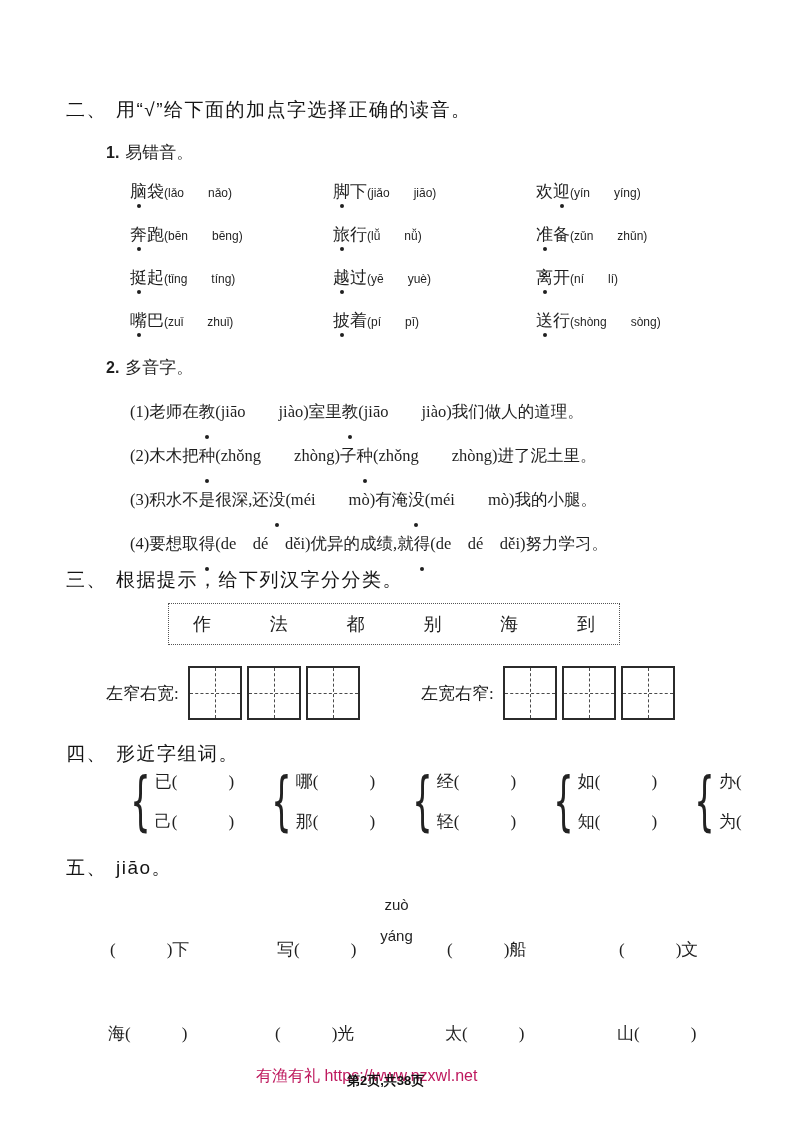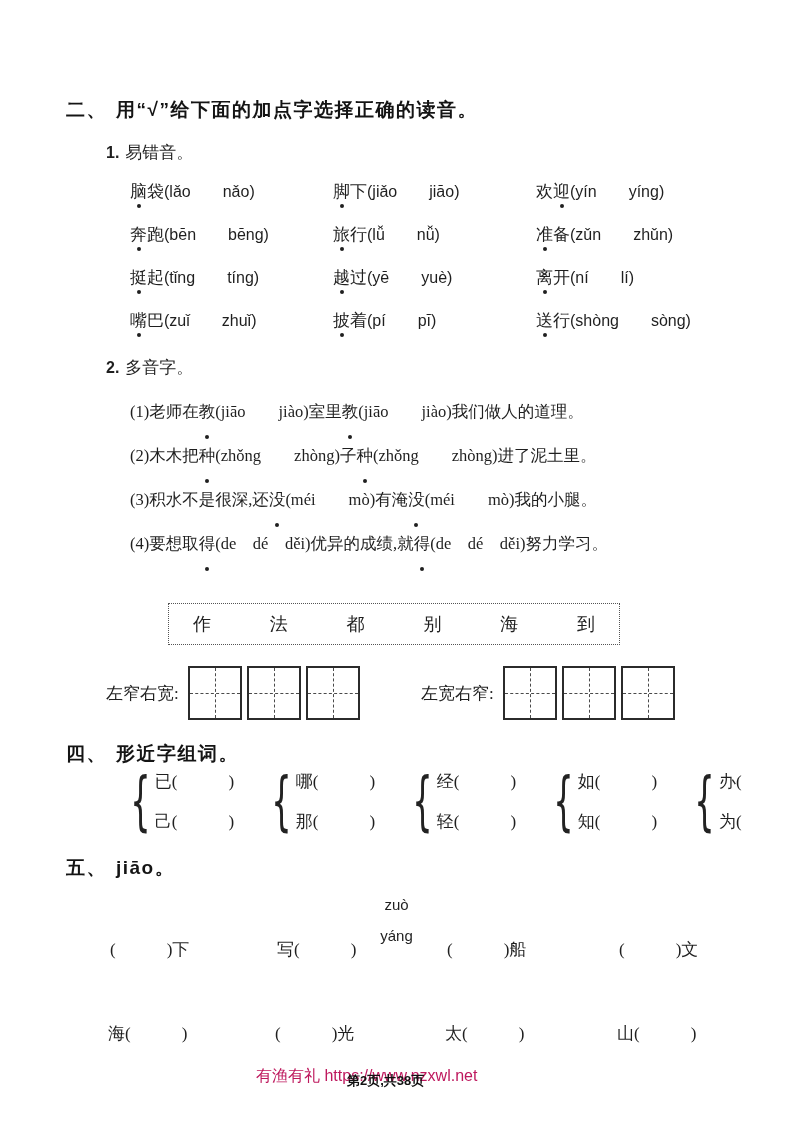--- a/index.html
+++ b/index.html
@@ -1,26 +1,26 @@
 <!DOCTYPE html>
 <html><head>
 <meta charset="utf-8">
 <style>
   html,body{margin:0;padding:0;background:#ffffff;}
   .page{position:relative;width:793px;height:1121px;background:#ffffff;overflow:hidden;
         font-family:"Liberation Serif",serif;color:#1f1f1f;}
-  .heading{position:absolute;font-family:"Liberation Sans",sans-serif;font-weight:700;
+  .heading{position:absolute;font-family:"Liberation Sans",sans-serif;font-weight:400;
            font-size:19px;color:#141414;letter-spacing:1.5px;white-space:nowrap;}
   .heading .hnum{margin-right:9px;}
   .sublabel{position:absolute;font-size:17px;white-space:nowrap;}
   .sublabel .subnum{font-family:"Liberation Sans",sans-serif;font-weight:700;font-size:16px;margin-right:6px;}
   
   .words{position:absolute;display:grid;grid-template-columns:203px 203px auto;grid-auto-rows:43px;align-items:center;}
   .witem{white-space:nowrap;font-size:17px;}
-  .witem .py{font-family:"Liberation Sans",sans-serif;font-size:16px;}
+  .witem .py{font-family:"Liberation Sans",sans-serif;font-size:12px;}
   .dotc{position:relative;display:inline-block;}
   .dotc::after{content:"";position:absolute;left:50%;bottom:-5px;transform:translateX(-50%);
                width:4px;height:4px;border-radius:50%;background:#1f1f1f;}
   
   .sentences{position:absolute;font-size:16.5px;}
   .sentence{line-height:44px;white-space:nowrap;}
   
   .dottedbox{position:absolute;border:1.5px dotted #555;display:flex;align-items:center;
              justify-content:space-between;padding:0 24px;box-sizing:border-box;font-size:18px;}
   .gridgroup{position:absolute;display:flex;align-items:center;}
@@ -96,20 +96,23 @@
     <span class="subnum">2.</span><span>多音字。</span>
   </div>
 
   <div class="sentences" id="sentences">
     <div class="sentence"><span>(1)老师在</span><span class="dotc">教</span><span>(jiāo  jiào)室里</span><span class="dotc">教</span><span>(jiāo  jiào)我们做人的道理。</span></div>
     <div class="sentence"><span>(2)木木把</span><span class="dotc">种</span><span>(zhǒng  zhòng)子</span><span class="dotc">种</span><span>(zhǒng  zhòng)进了泥土里。</span></div>
     <div class="sentence"><span>(3)积水不是很深,还</span><span class="dotc">没</span><span>(méi  mò)有淹</span><span class="dotc">没</span><span>(méi  mò)我的小腿。</span></div>
     <div class="sentence"><span>(4)要想取</span><span class="dotc">得</span><span>(de dé děi)优异的成绩,就</span><span class="dotc">得</span><span>(de dé děi)努力学习。</span></div>
   </div>
 
+  <div class="heading" id="h3">
+    <span class="hnum">三、</span><span>根据提示，给下列汉字分分类。</span>
+  </div>
 
   <div class="dottedbox" id="dbox">
     <span>作</span>
     <span>法</span>
     <span>都</span>
     <span>别</span>
     <span>海</span>
     <span>到</span>
   </div>
 

